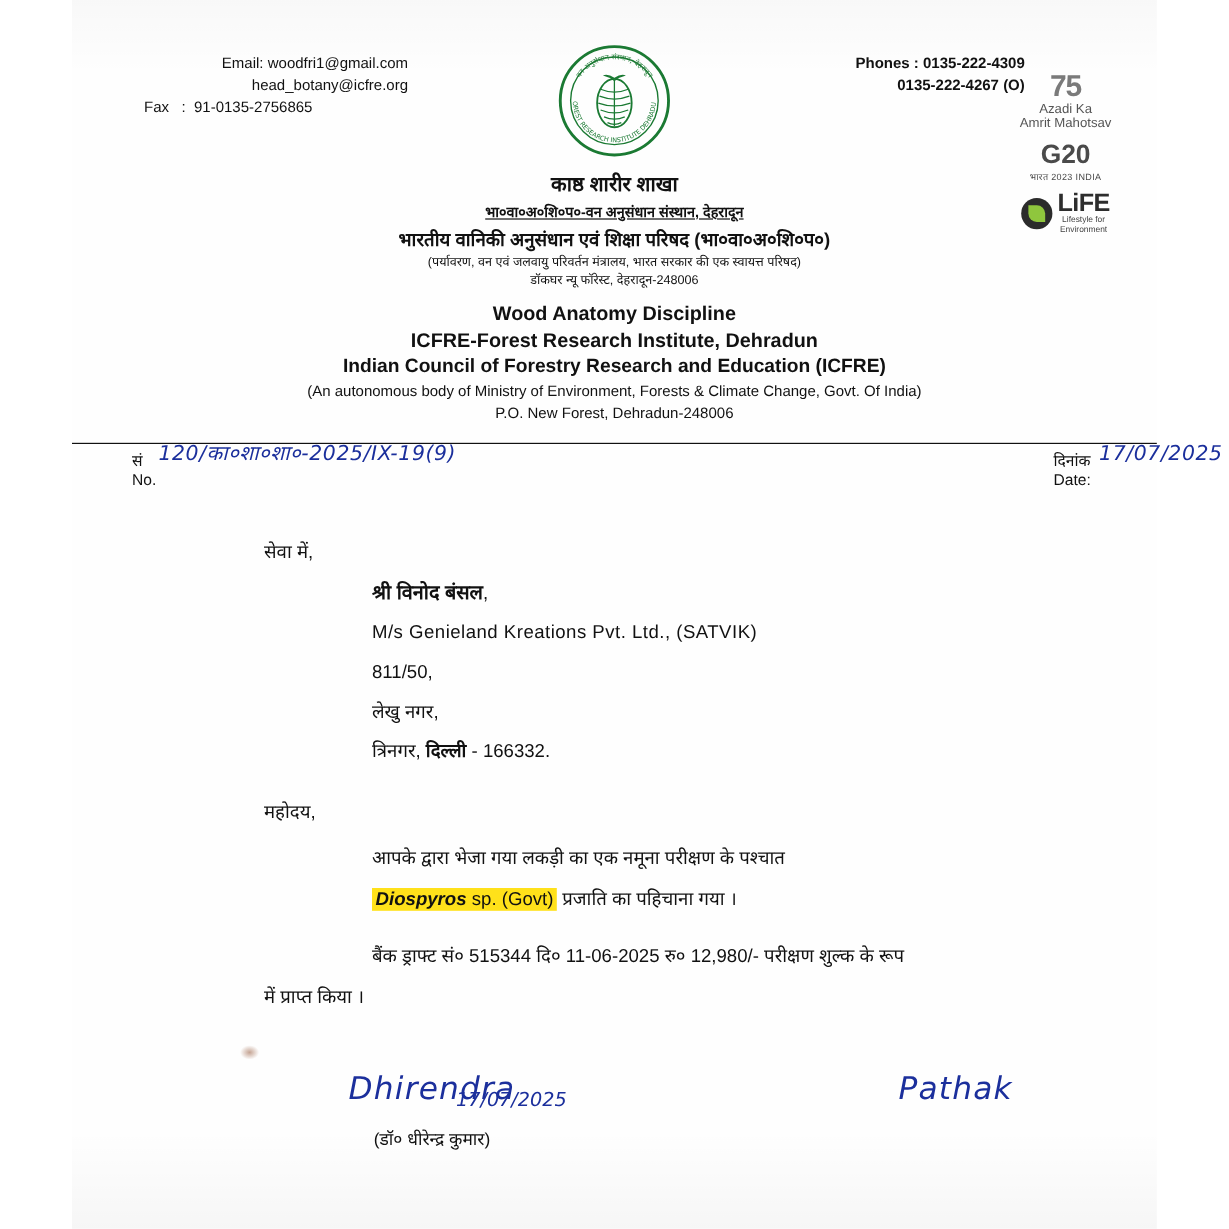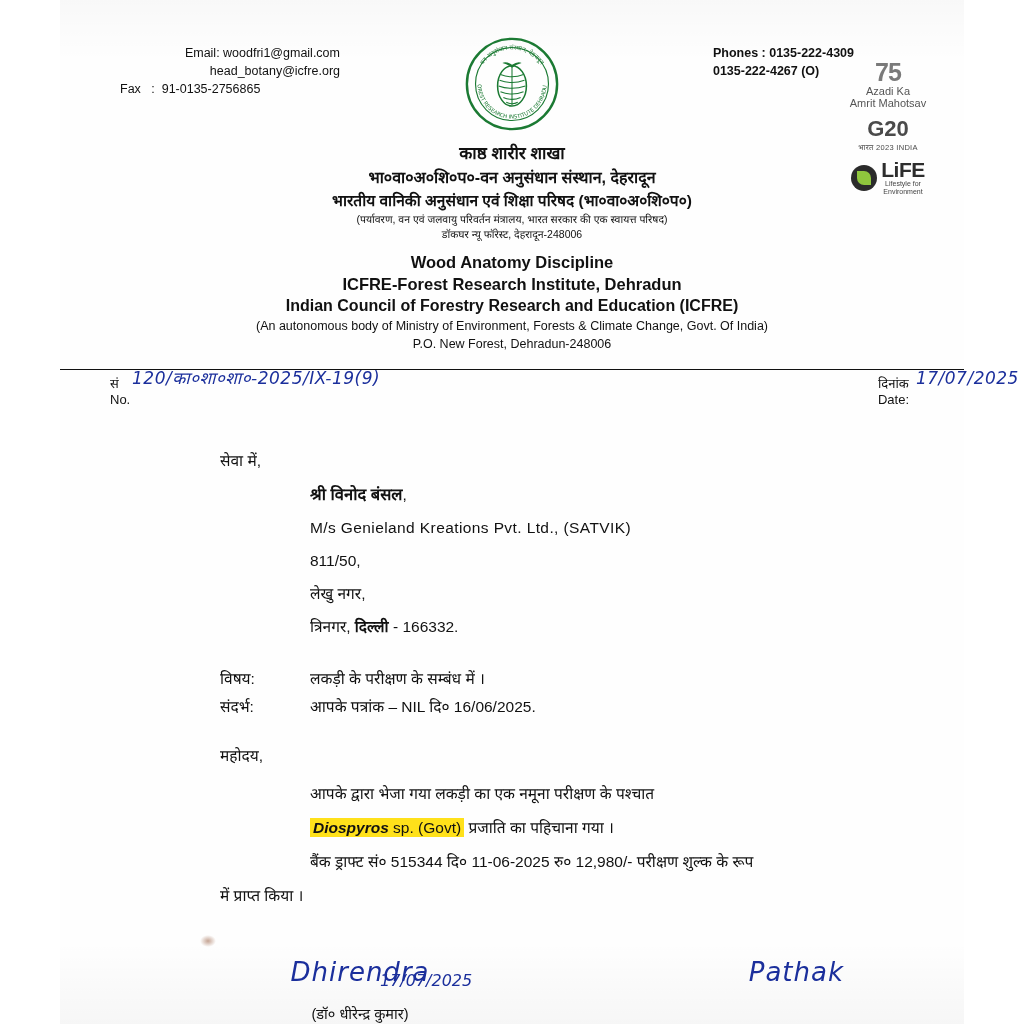--- a/index.html
+++ b/index.html
@@ -43,20 +43,21 @@
   .contact-left .fax-row {
     white-space: pre;
   }
   .contact-right {
     position: absolute;
     right: 110px;
     top: 44px;
     font-size: 12.5px;
     line-height: 18px;
     font-weight: bold;
+    text-align: right;
   }
   .emblem {
     position: absolute;
     left: 50%;
     transform: translateX(-50%);
     top: 36px;
     width: 96px;
     height: 96px;
   }
   .logos {
@@ -133,23 +134,24 @@
   .titles {
     text-align: center;
     margin-top: 2px;
   }
   .hindi-1 {
     font-size: 17px;
     font-weight: bold;
     line-height: 24px;
   }
   .hindi-2 {
-    font-size: 16px;
+    font-size: 12px;
     font-weight: bold;
     line-height: 23px;
+    text-decoration: underline;
   }
   .hindi-3 {
     font-size: 15.5px;
     font-weight: bold;
     line-height: 23px;
   }
   .hindi-small {
     font-size: 10.5px;
     line-height: 15px;
   }
@@ -247,21 +249,21 @@
   }
   .hl {
     background: #ffe11a;
     padding: 1px 3px;
   }
   .hl .sci {
     font-weight: bold;
     font-style: italic;
   }
   .para2 {
-    margin-top: 0;
+    margin-top: 14px;
     padding-left: 90px;
     line-height: 34px;
   }
   .para2 .cont {
     padding-left: 0;
     display: block;
     margin-left: -90px;
   }
   
   .sign-area {
@@ -420,30 +422,20 @@
       </div>
       <div class="company">M/s Genieland  Kreations  Pvt.  Ltd.,  (SATVIK)</div>
       <div>811/50,</div>
       <div>लेखु नगर,</div>
       <div>
         <span>त्रिनगर,</span>
         <span class="b">दिल्ली</span><span> - 166332.</span>
       </div>
     </div>
 
-    <div class="subject-block">
-      <div class="srow">
-        <span class="lbl">विषय:</span>
-        <span>लकड़ी के परीक्षण के सम्बंध में  ।</span>
-      </div>
-      <div class="srow">
-        <span class="lbl">संदर्भ:</span>
-        <span>आपके पत्रांक – NIL   दि० 16/06/2025.</span>
-      </div>
-    </div>
 
     <div class="mahoday">महोदय,</div>
 
     <div class="para1">
       <span>आपके   द्वारा   भेजा   गया  लकड़ी  का  एक   नमूना      परीक्षण   के   पश्चात</span><br>
       <span class="hl"><span class="sci">Diospyros</span><span> sp. (Govt)</span></span><span>  प्रजाति का पहिचाना गया ।</span>
     </div>
 
     <div class="para2">
       <span>बैंक  ड्राफ्ट  सं०  515344  दि०  11-06-2025  रु०  12,980/- परीक्षण  शुल्क  के  रूप</span>

